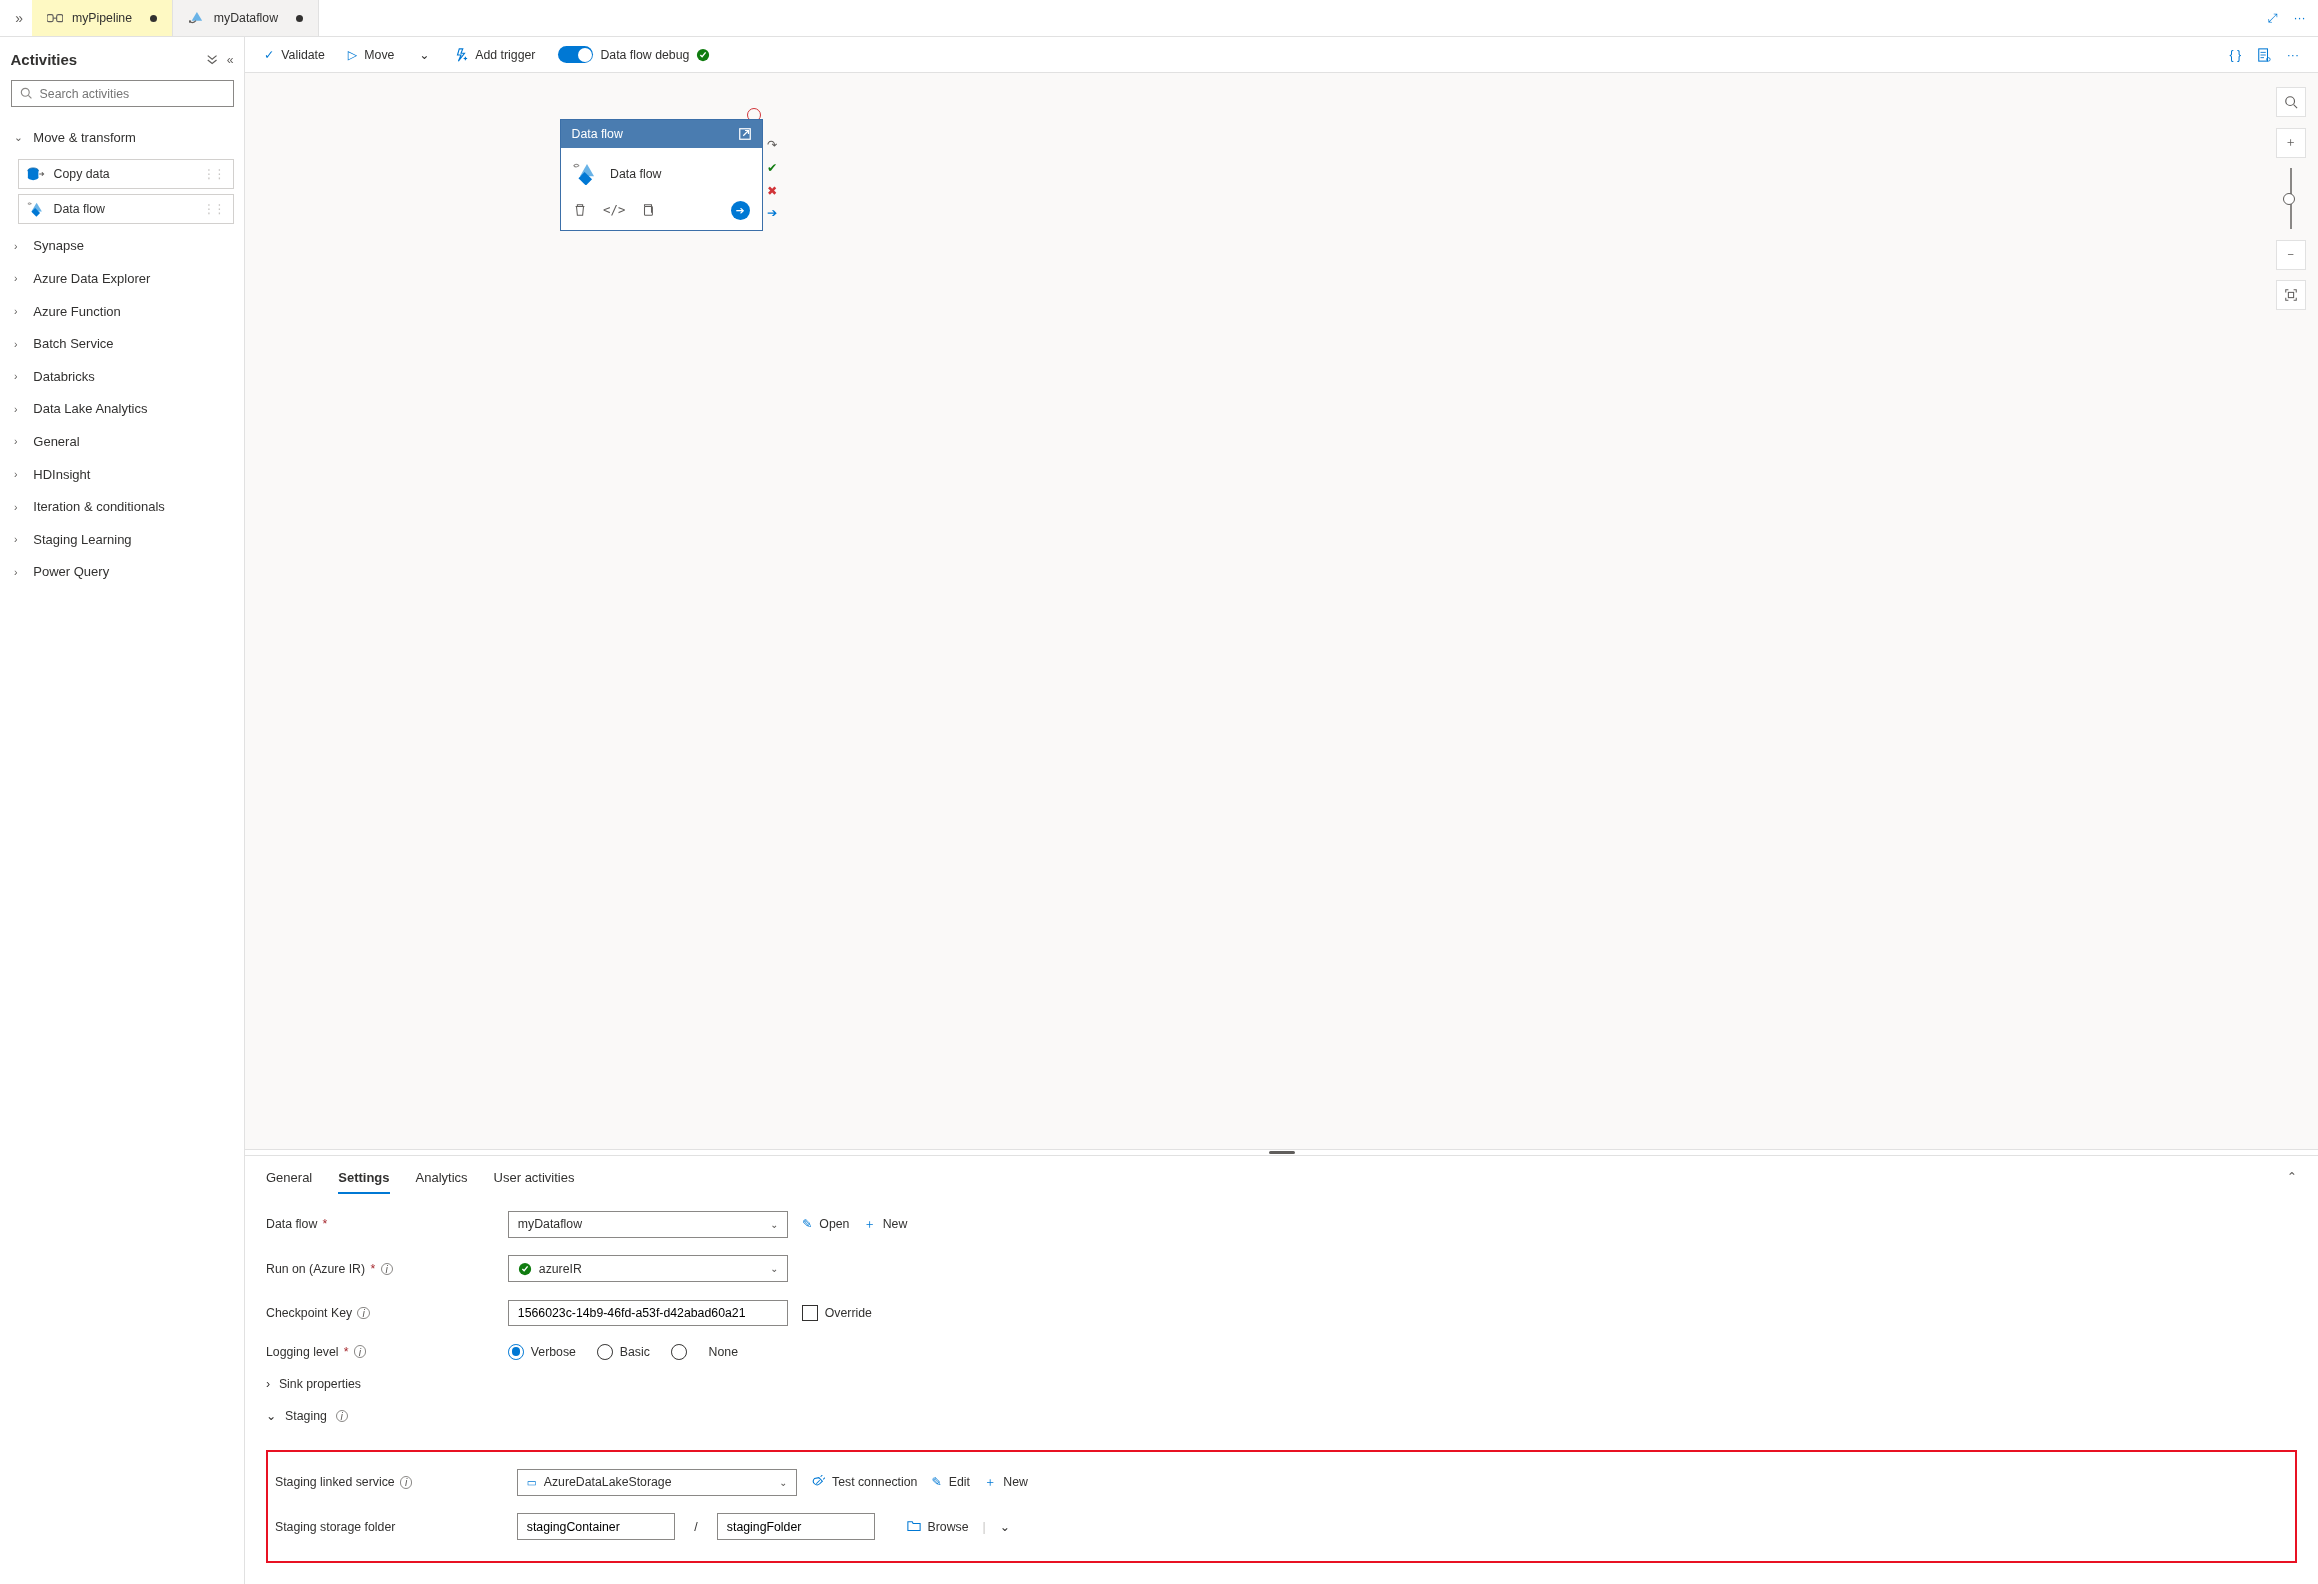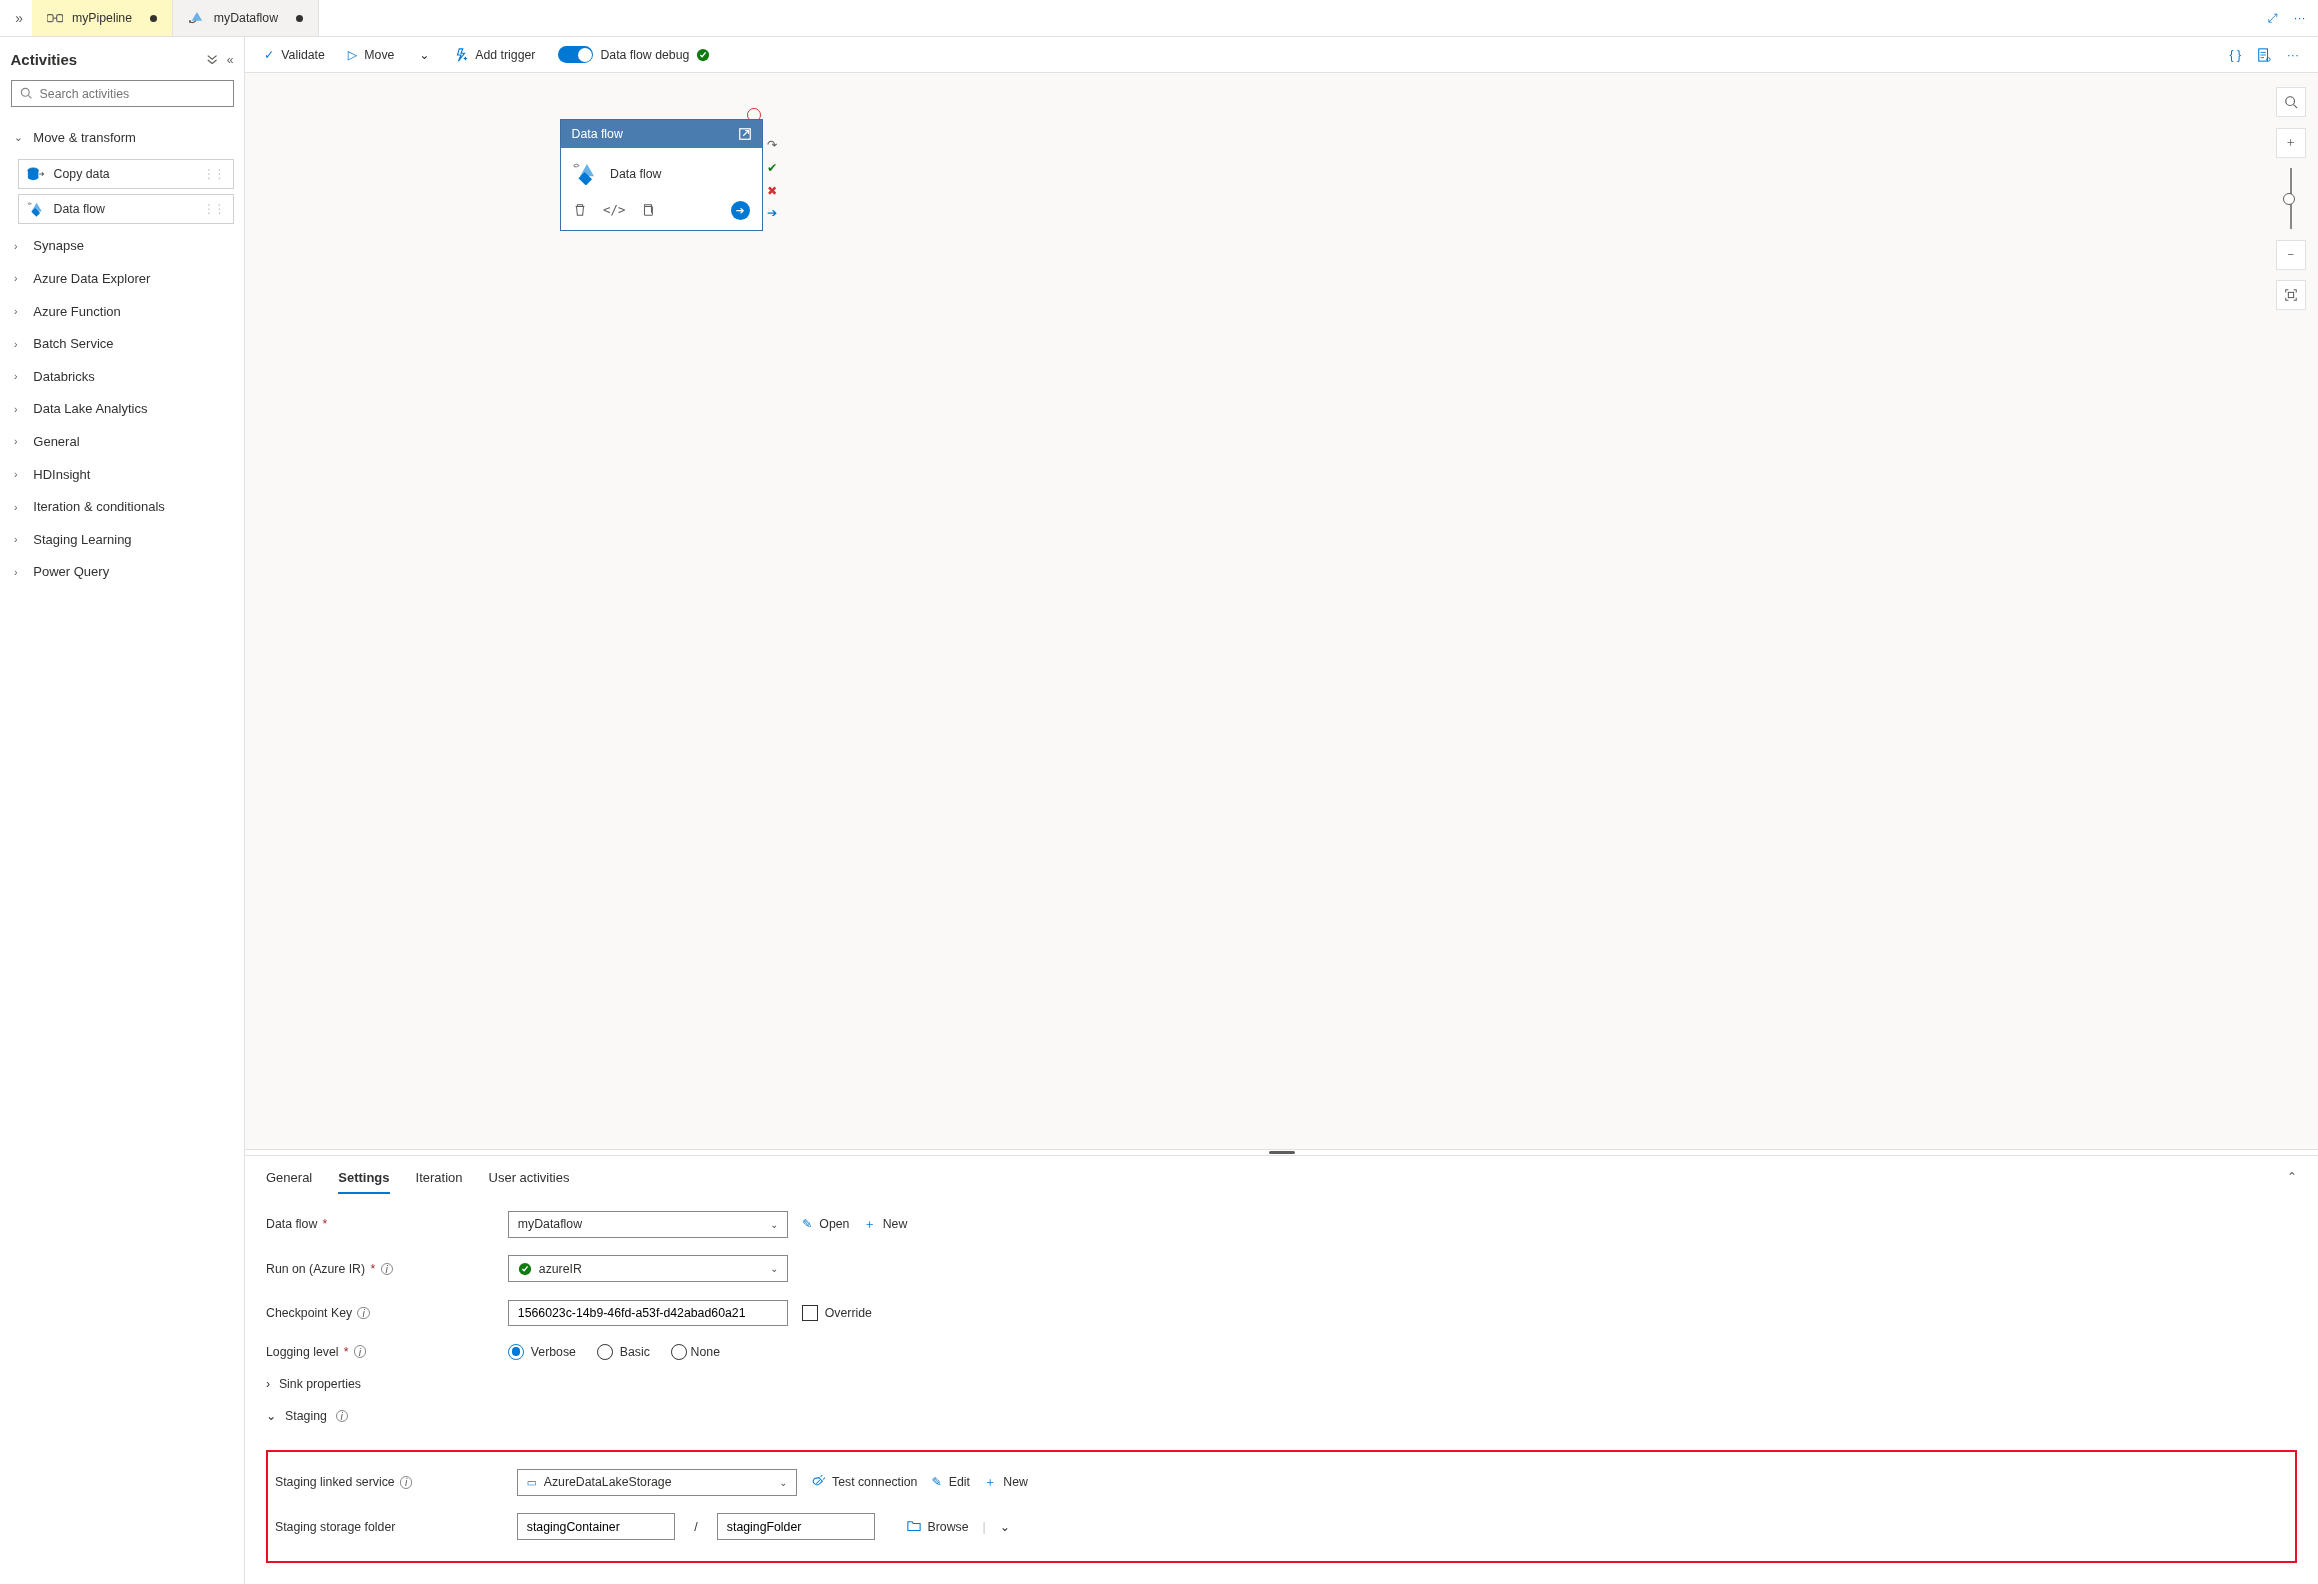--- a/index.html
+++ b/index.html
@@ -326,21 +326,21 @@
           </div>
         </div>
       </div>
 
       <div class="splitter"></div>
 
       <div class="panel">
         <div class="panel-tabs">
           <div class="ptab">General</div>
           <div class="ptab active">Settings</div>
-          <div class="ptab">Iteration</div>
+          <div class="ptab">Analytics</div>
           <div class="ptab">User activities</div>
           <div class="panel-collapse">⌃</div>
         </div>
 
         <div class="form-row">
           <div class="form-label">
             <span>Data flow</span>
               <span class="req">*</span>
           </div>
           <div class="dd">
@@ -397,21 +397,21 @@
           </div>
           <div class="radio-group">
             <label style="display:flex;align-items:center;gap:7px;cursor:pointer;">
               <span class="radio sel"></span>
                 <span>Verbose</span>
             </label>
             <label style="display:flex;align-items:center;gap:7px;cursor:pointer;">
               <span class="radio"></span>
                 <span>Basic</span>
             </label>
-            <label style="display:flex;align-items:center;gap:4px;cursor:pointer;">
+            <label style="display:flex;align-items:center;gap:22px;cursor:pointer;">
               <span class="radio"></span>
                 <span>None</span>
             </label>
           </div>
         </div>
 
         <div class="sect">
           <span>›</span>
           <span>Sink properties</span>
         </div>

